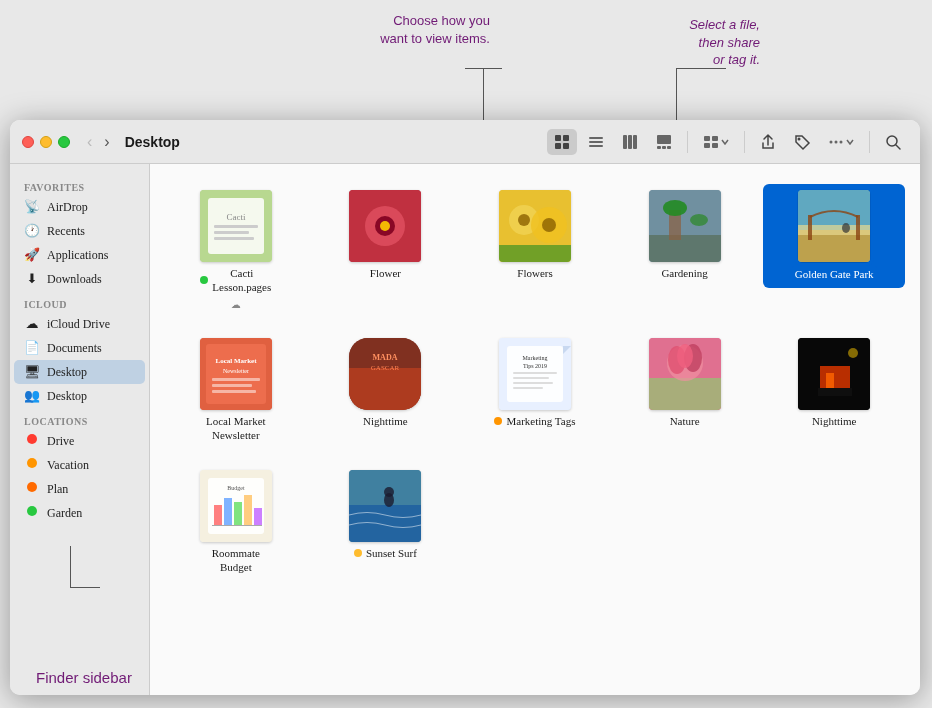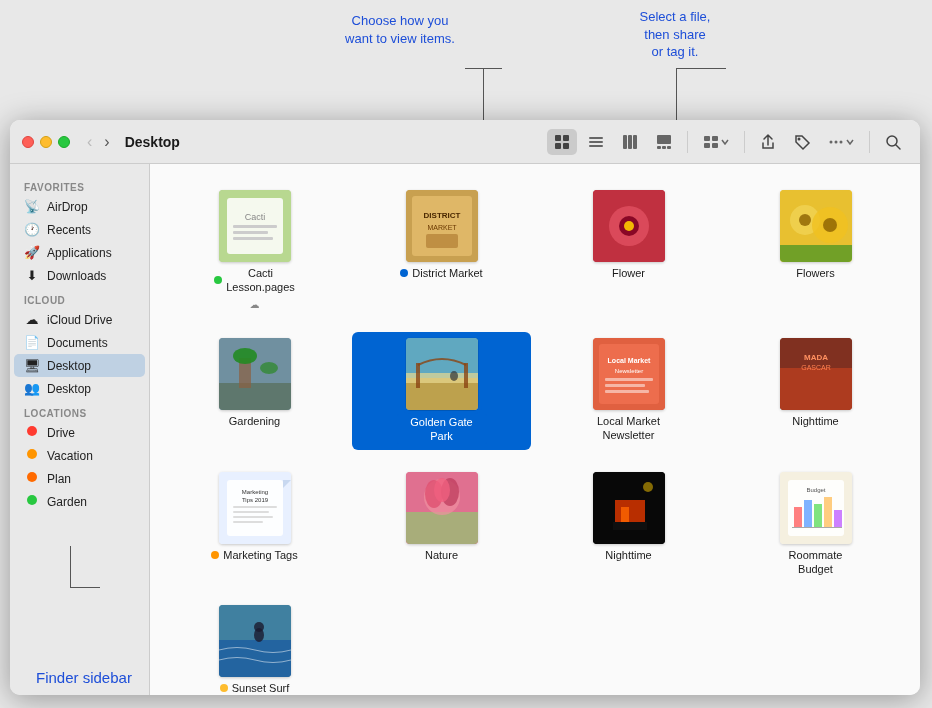--- a/index.html
+++ b/index.html
@@ -9,22 +9,22 @@
       width: 932px;
       height: 708px;
       overflow: hidden;
       position: relative;
     }
 
     
     .annotation {
       position: absolute;
       font-size: 13px;
-      color: #1d4ed8;
-      text-align: center;
+      color: #701a75;
+      text-align: right;
       line-height: 1.35;
       pointer-events: none;
     }
     .annotation-line {
       position: absolute;
       border-left: 1px solid #555;
       pointer-events: none;
     }
     .annotation-line-h {
       position: absolute;
@@ -119,20 +119,21 @@
       height: 22px;
       background: #ccc;
       margin: 0 4px;
     }
 
     
     .main {
       display: flex;
       flex: 1;
       overflow: hidden;
+      font-family: Liberation Serif, serif;
     }
 
     
     .sidebar {
       width: 140px;
       background: rgba(230,230,230,0.85);
       border-right: 1px solid #ccc;
       padding: 10px 0;
       overflow-y: auto;
       flex-shrink: 0;
@@ -167,21 +168,21 @@
 
     
     .file-area {
       flex: 1;
       padding: 20px 15px;
       overflow-y: auto;
       background: #fafafa;
     }
     .file-grid {
       display: grid;
-      grid-template-columns: repeat(4, 1fr);
+      grid-template-columns: repeat(5, 1fr);
       gap: 16px 8px;
       align-items: start;
     }
     .file-item {
       display: flex;
       flex-direction: column;
       align-items: center;
       cursor: pointer;
       padding: 6px 4px;
       border-radius: 6px;
@@ -246,20 +247,21 @@
     }
     .thumb-golden {
       background: linear-gradient(135deg, #60a8c0 30%, #e8c070 70%);
     }
     .thumb-local {
       background: linear-gradient(135deg, #e06040 50%, #c84030 100%);
       position: relative;
     }
     .thumb-madagascar {
       background: linear-gradient(135deg, #803020 50%, #c04020 100%);
+      border-radius: 19px;
     }
     .thumb-marketing {
       background: linear-gradient(135deg, #e8f0ff 50%, #d0e0f8 100%);
       position: relative;
     }
     .thumb-nature {
       background: linear-gradient(135deg, #e07090 50%, #c85070 100%);
     }
     .thumb-nighttime {
       background: #101010;
@@ -271,21 +273,21 @@
       background: linear-gradient(135deg, #4080a0 50%, #3060a0 100%);
     }
   </style>
 </head>
 <body>
 
 <div class="annotation" style="top:12px; left:310px; width:180px;">Choose how you<br>want to view items.</div>
 <div class="annotation-line" style="top:68px; left:483px; height:52px;"></div>
 <div class="annotation-line-h" style="top:68px; left:465px; width:37px;"></div>
 
-<div class="annotation" style="top:8px; left:590px; width:170px;">Select a file,<br>then share<br>or tag it.</div>
+<div class="annotation" style="top:16px; left:590px; width:170px;font-style:italic;">Select a file,<br>then share<br>or tag it.</div>
 <div class="annotation-line" style="top:68px; left:676px; height:52px;"></div>
 <div class="annotation-line-h" style="top:68px; left:676px; width:50px;"></div>
 
 <div class="window">
 
   <div class="titlebar">
     <div class="traffic-lights">
       <div class="traffic-light tl-red"></div>
       <div class="traffic-light tl-yellow"></div>
       <div class="traffic-light tl-green"></div>
@@ -459,35 +461,20 @@
               <rect x="14" y="47" width="40" height="3" rx="1" fill="#ccc"></rect>
             </svg>
           </div>
           <div class="file-name-row">
             <div class="tag-dot" style="background:#28c840;"></div>
             <span class="file-name">Cacti<br>Lesson.pages</span>
           </div>
           <span class="cloud-icon">☁</span>
         </div>
 
-        <div class="file-item">
-          <div class="file-thumb thumb-district">
-            <svg width="72" height="72" viewBox="0 0 72 72" xmlns="http://www.w3.org/2000/svg">
-              <rect width="72" height="72" fill="#c8a050"></rect>
-              <rect x="6" y="6" width="60" height="60" rx="3" fill="#e8c070" opacity="0.7"></rect>
-              <text x="36" y="28" text-anchor="middle" font-size="8" font-weight="bold" fill="#4a2800">DISTRICT</text>
-              <text x="36" y="40" text-anchor="middle" font-size="7" fill="#6a3800">MARKET</text>
-              <rect x="20" y="44" width="32" height="14" rx="2" fill="#a06820" opacity="0.5"></rect>
-            </svg>
-          </div>
-          <div class="file-name-row">
-            <div class="tag-dot" style="background:#0064d2;"></div>
-            <span class="file-name">District Market</span>
-          </div>
-        </div>
 
         <div class="file-item">
           <div class="file-thumb thumb-flower">
             <svg width="72" height="72" viewBox="0 0 72 72" xmlns="http://www.w3.org/2000/svg">
               <rect width="72" height="72" fill="#c03040"></rect>
               <circle cx="36" cy="36" r="20" fill="#e05060" opacity="0.8"></circle>
               <circle cx="36" cy="36" r="10" fill="#800020" opacity="0.9"></circle>
               <circle cx="36" cy="36" r="5" fill="#ffcc00" opacity="0.9"></circle>
             </svg>
           </div>

